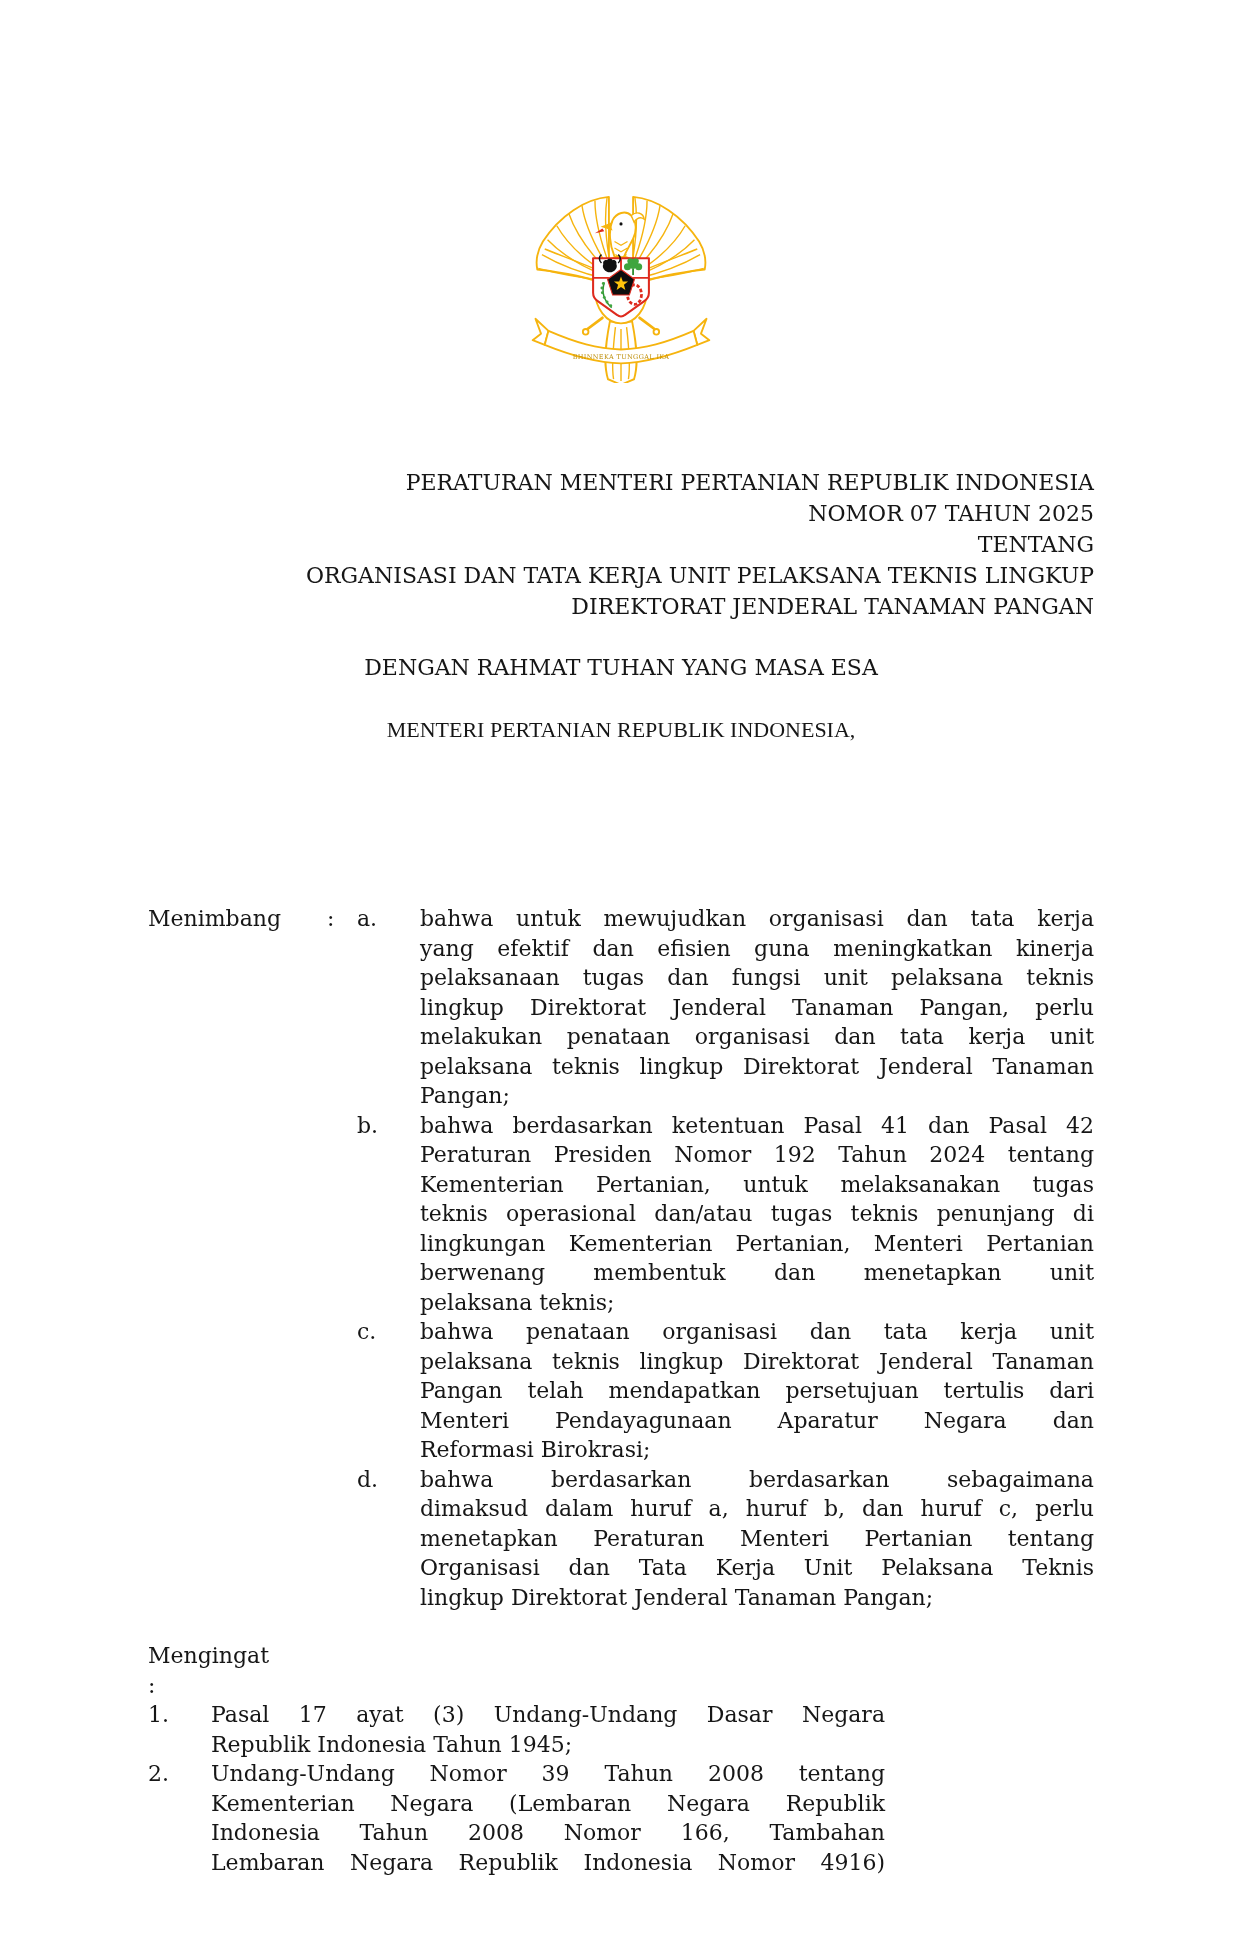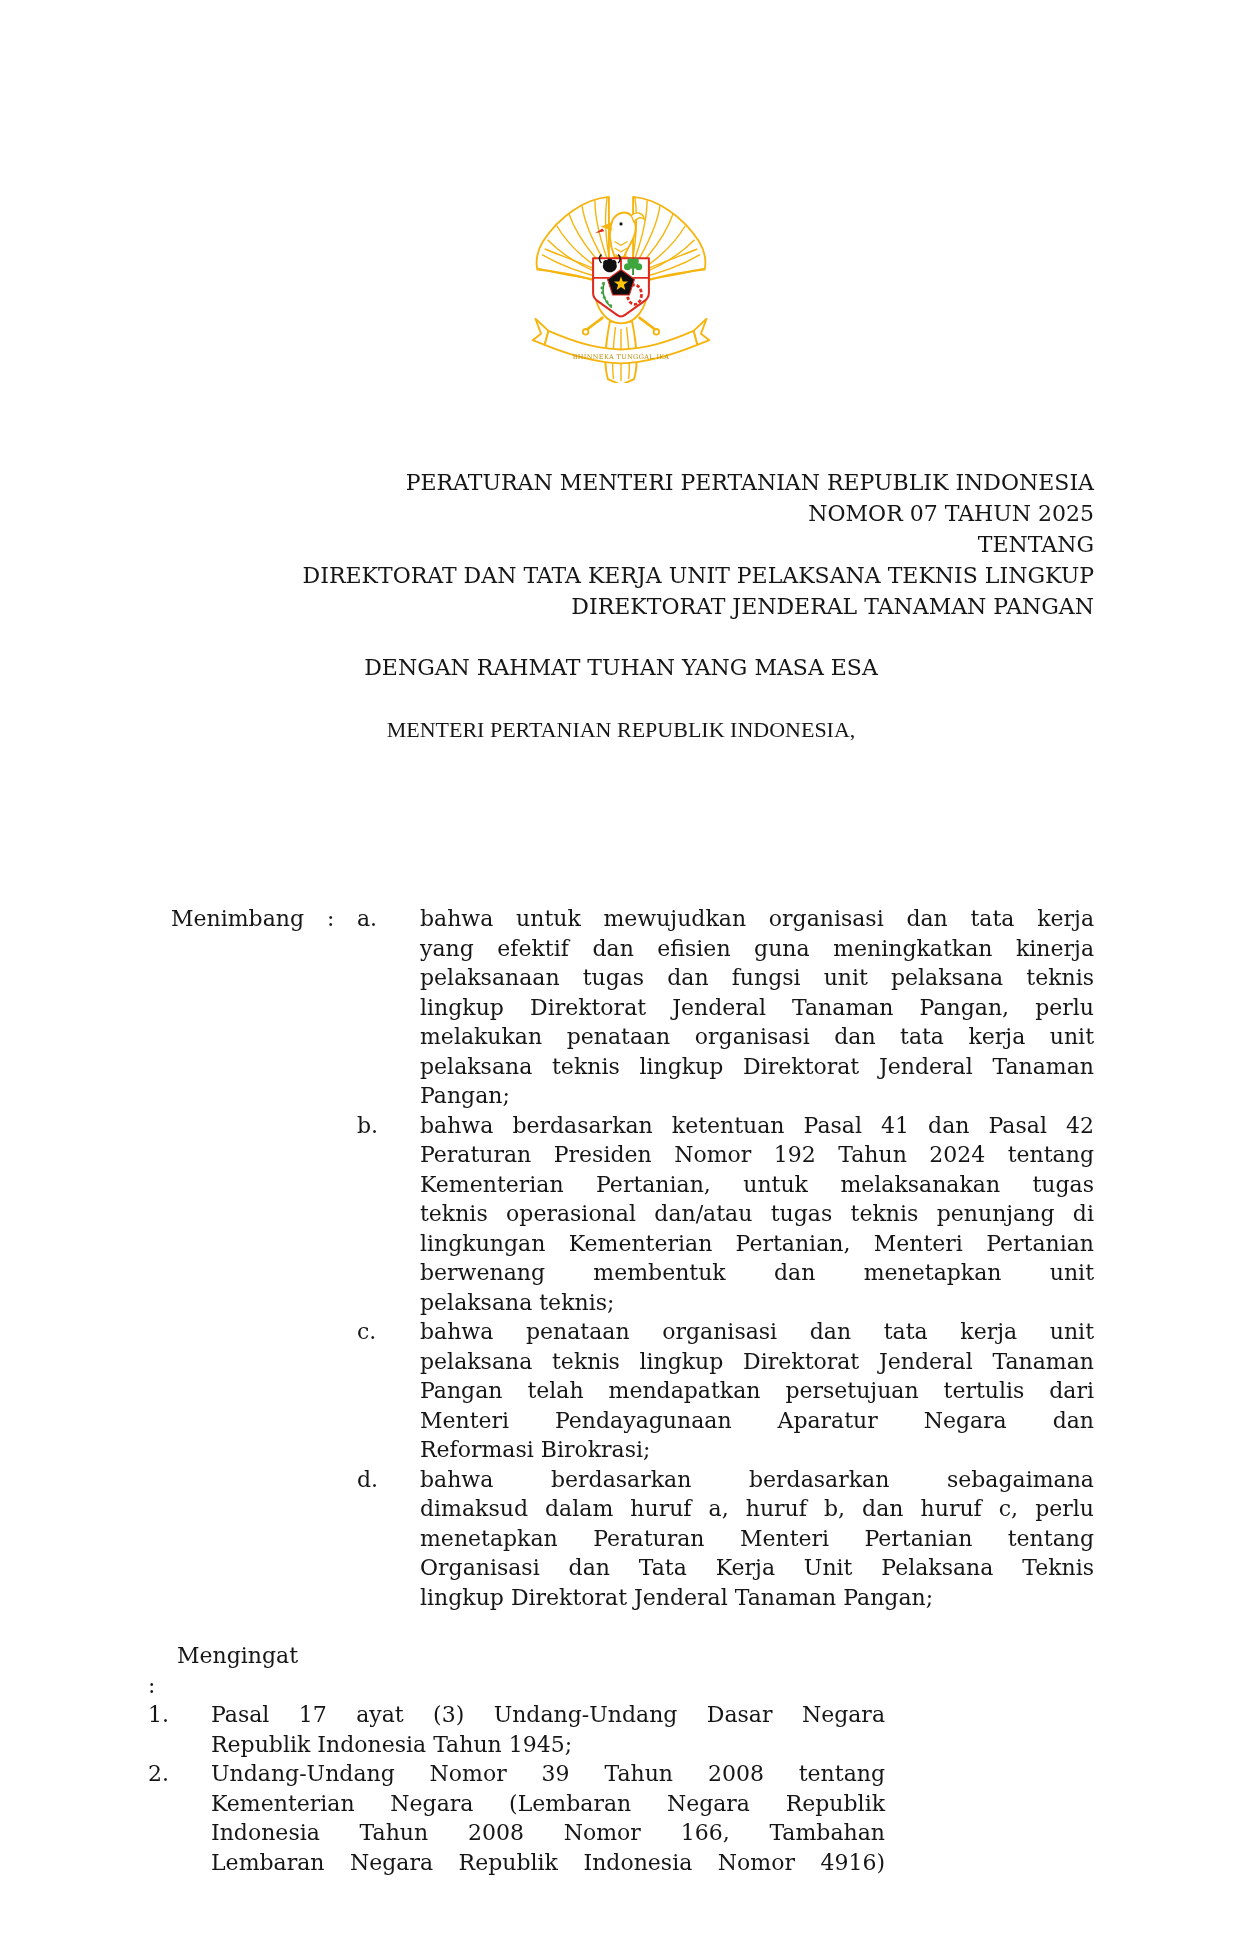--- a/index.html
+++ b/index.html
@@ -17,21 +17,21 @@
   .content { padding-left: 148px; padding-right: 147px; width: 946px; }
 
   .title-block { margin-top: 84px; text-align: right; font-size: 22px; line-height: 31px; }
   .centered-line { text-align: center; font-size: 22px; line-height: 31px; }
   .invocation { margin-top: 30px; }
   .authority  { margin-top: 31px; font-family: Liberation Serif, serif; }
 
   .clause { display: flex; font-size: 22px; line-height: 29.5px; align-items: flex-start; }
   .clause.menimbang { margin-top: 159px; }
   .clause.mengingat { margin-top: 29px; flex-direction: column; }
-  .clause-label { width: 179px; flex: none; text-align: center; }
+  .clause-label { width: 179px; flex: none; }
   .clause-colon { width: 30px; flex: none; }
   .clause-items { flex: none; width: 737px; }
 
   .item { display: flex; align-items: flex-start; }
   .item-marker { width: 63px; flex: none; }
   .item-lines { width: 674px; flex: none; }
 
   .jline { text-align: justify; text-align-last: justify; white-space: normal; }
   .jline.endline { text-align-last: left; }
 </style>
@@ -125,21 +125,21 @@
       </g>
     </svg>
   </div>
 
   <div class="content">
 
     <div class="title-block">
       <div>PERATURAN MENTERI PERTANIAN REPUBLIK INDONESIA</div>
       <div>NOMOR 07 TAHUN 2025</div>
       <div>TENTANG</div>
-      <div>DIREKTORAT DAN TATA KERJA UNIT PELAKSANA TEKNIS LINGKUP</div>
+      <div>ORGANISASI DAN TATA KERJA UNIT PELAKSANA TEKNIS LINGKUP</div>
       <div>DIREKTORAT JENDERAL TANAMAN PANGAN</div>
     </div>
 
     <div class="centered-line invocation">DENGAN RAHMAT TUHAN YANG MASA ESA</div>
     <div class="centered-line authority">MENTERI PERTANIAN REPUBLIK INDONESIA,</div>
 
     <div class="clause menimbang">
       <div class="clause-label">Menimbang</div>
       <div class="clause-colon">:</div>
       <div class="clause-items">

